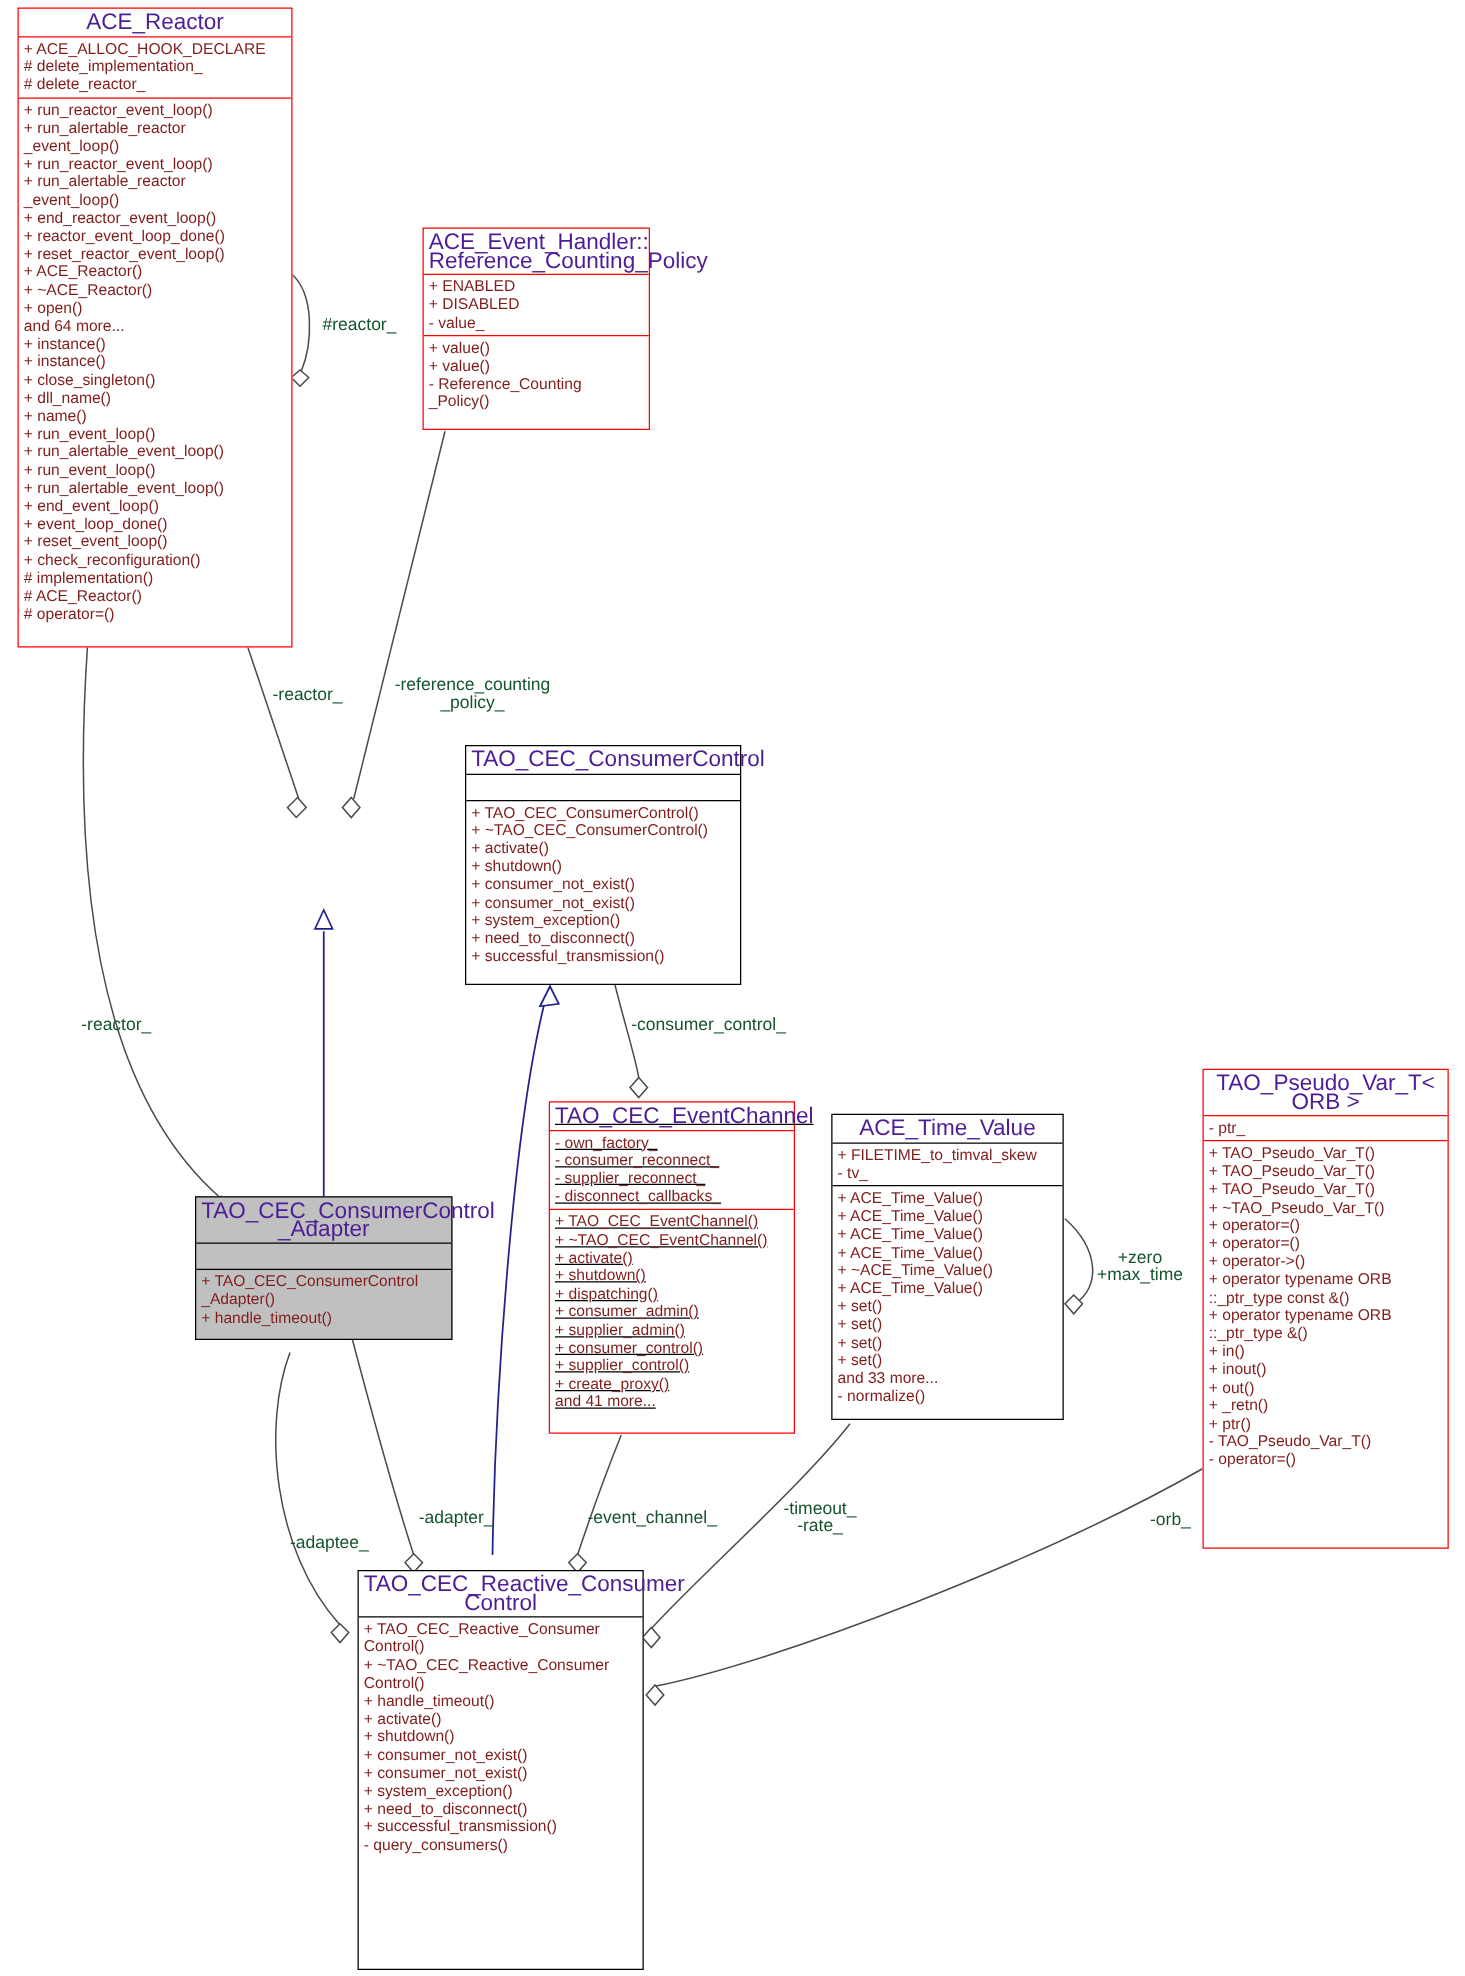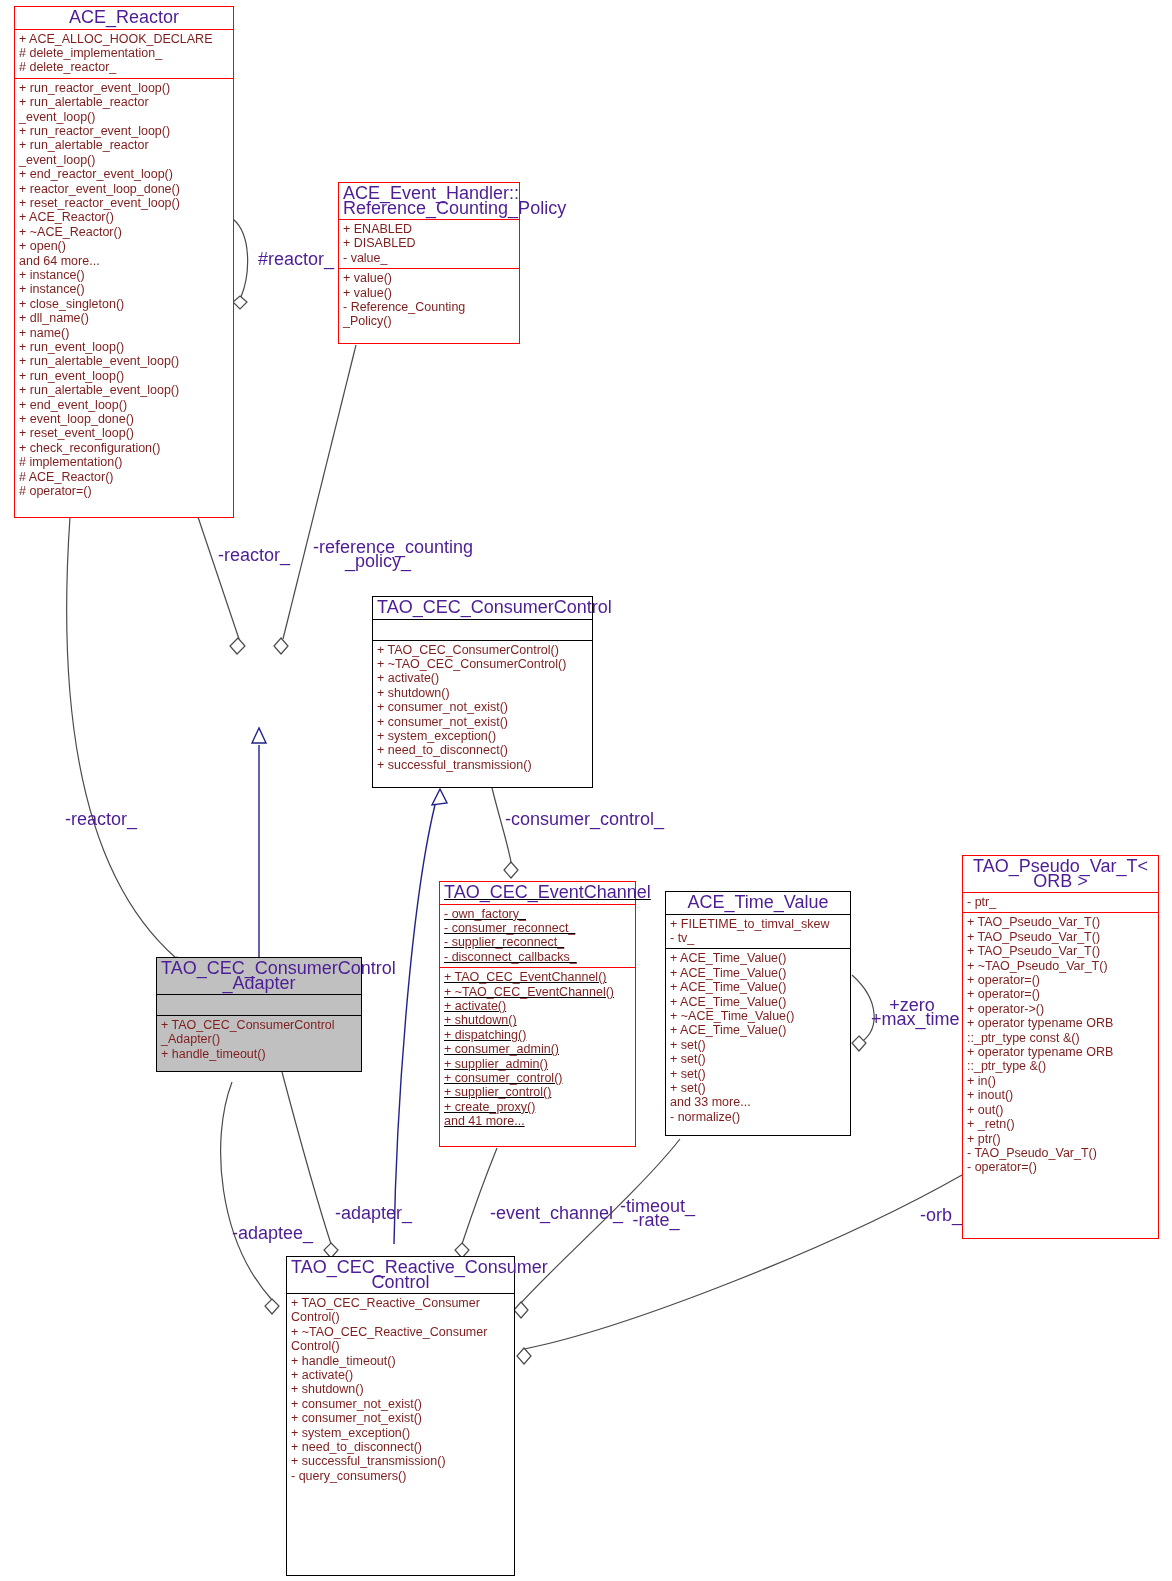--- a/index.html
+++ b/index.html
@@ -9,21 +9,21 @@
 
   .node{position:absolute;box-sizing:border-box;background:#ffffff;border:1px solid #000;}
   .node.red{border:1px solid #ff0000;}
   .node.filled{background:#c0c0c0;}
   .node .title{text-align:center;font-size:18px;line-height:14.5px;padding:3px 4px 4px 4px;color:#4c1d95;}
   .node .sect{border-top:1px solid #000;padding:2px 4px 3px 4px;font-size:12.5px;line-height:14.4px;color:#7f1d1d;}
   .node.red .sect{border-top:1px solid #ff0000;}
   .node .sect.empty{height:14px;padding-top:3px;padding-bottom:3px;}
   .node .sect div{white-space:pre;}
 
-  .elabel{position:absolute;font-size:18px;line-height:14px;color:#4c1d95;white-space:pre;}
+  .elabel{position:absolute;font-size:14px;line-height:14px;color:#14532d;white-space:pre;}
   .elabel.ctr{text-align:center;}
 </style>
 </head>
 <body>
 
 <div id="canvas">
 
   <svg class="edges" viewBox="0 0 1172 1581">
     <g stroke="#4a4a4a" fill="none" stroke-width="1.2">
 
@@ -75,21 +75,21 @@
   </svg>
 
   <div class="elabel" style="left:258px;top:252px;">#reactor_</div>
   <div class="elabel" style="left:218px;top:548px;">-reactor_</div>
   <div class="elabel ctr" style="left:313px;top:540px;width:130px;">-reference_counting<br>_policy_</div>
   <div class="elabel" style="left:65px;top:812px;">-reactor_</div>
   <div class="elabel" style="left:505px;top:812px;">-consumer_control_</div>
   <div class="elabel ctr" style="left:871px;top:998px;width:82px;">+zero<br>+max_time</div>
   <div class="elabel" style="left:232px;top:1206px;margin-top:20px;">-adaptee_</div>
   <div class="elabel" style="left:324px;top:1206px;margin-left:11px;">-adapter_</div>
-  <div class="elabel" style="left:470px;top:1206px;margin-left:20px;">-event_channel_</div>
+  <div class="elabel" style="left:470px;top:1206px;">-event_channel_</div>
   <div class="elabel ctr" style="left:620px;top:1199px;width:72px;">-timeout_<br>-rate_</div>
   <div class="elabel" style="left:920px;top:1208px;">-orb_</div>
 
   <div class="node red" style="left:14px;top:6px;width:220px;height:512px;">
     <div class="title">ACE_Reactor</div>
     <div class="sect">
         <div>+ ACE_ALLOC_HOOK_DECLARE</div>
         <div># delete_implementation_</div>
         <div># delete_reactor_</div>
       </div>

